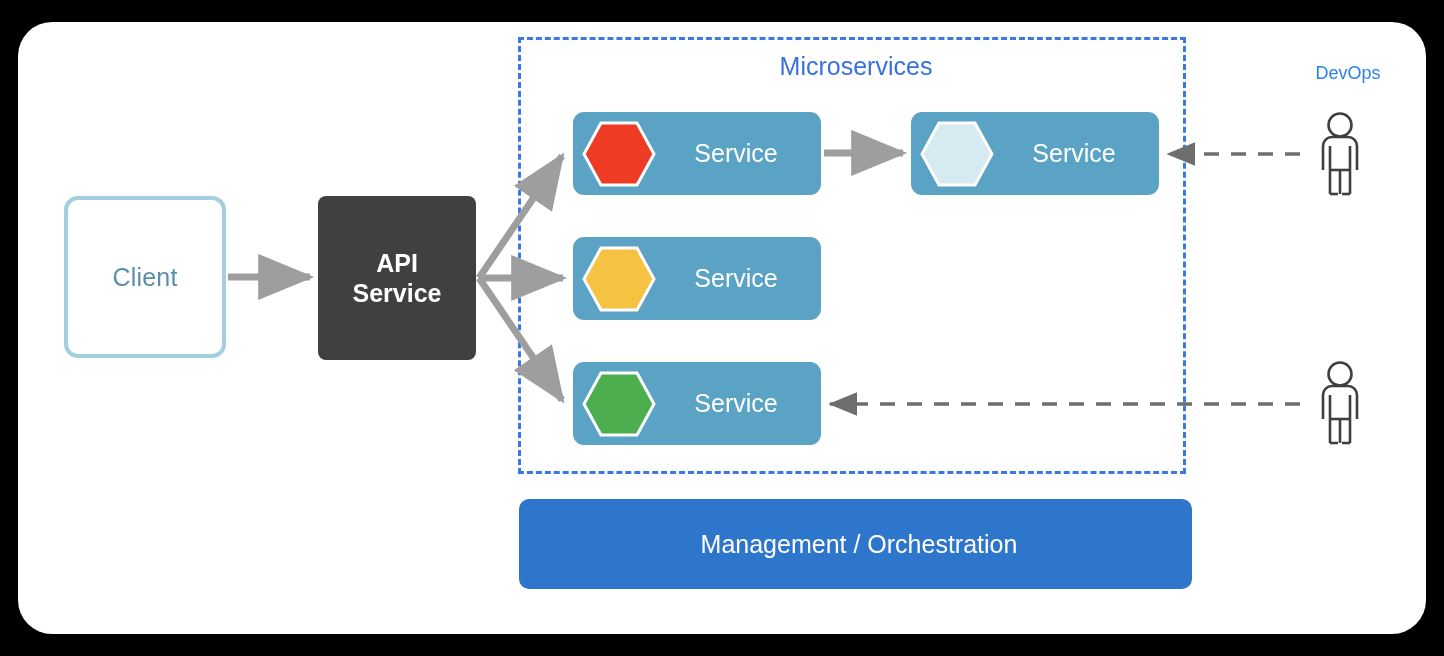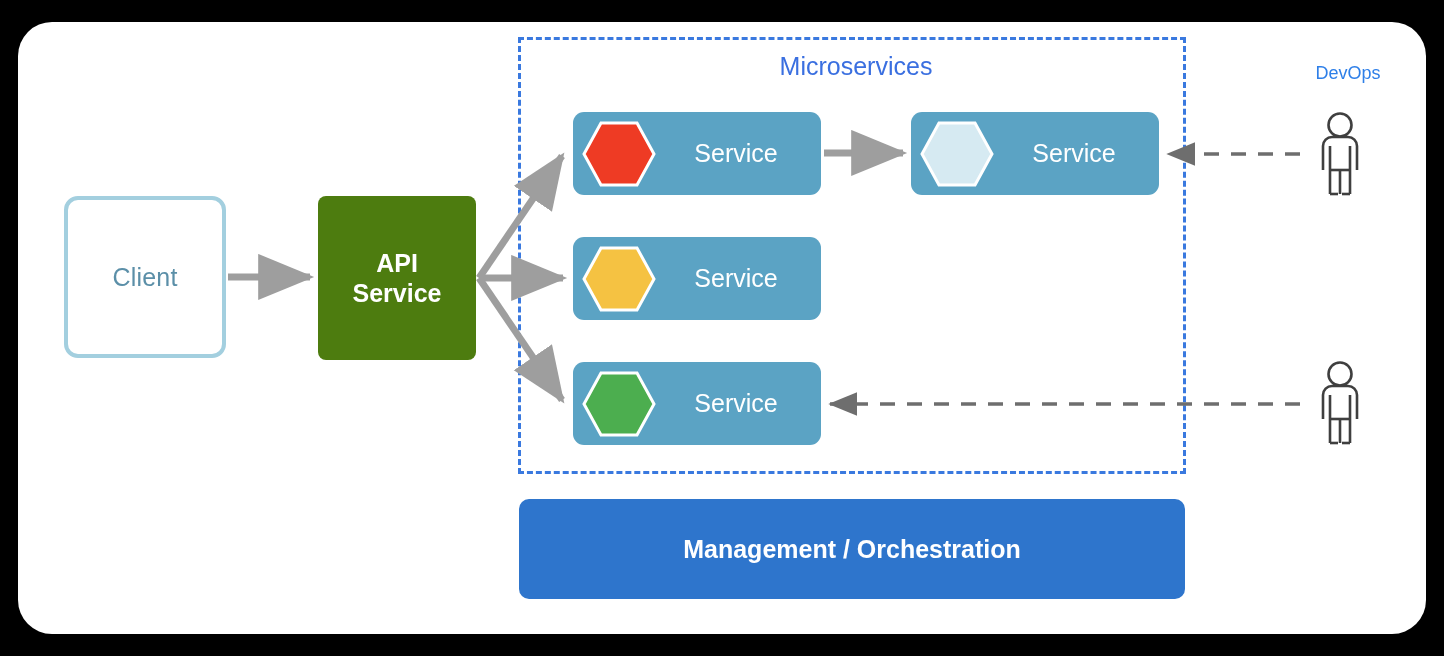--- a/index.html
+++ b/index.html
@@ -54,21 +54,21 @@
     letter-spacing: 0.2px;
   }
 
   
   .api-gateway {
     position: absolute;
     left: 318px;
     top: 196px;
     width: 158px;
     height: 164px;
-    background: #4d7c0f;
+    background: #404040;
     border-radius: 8px;
     display: flex;
     flex-direction: column;
     align-items: center;
     justify-content: center;
     color: #ffffff;
     font-size: 25px;
     font-weight: bold;
     line-height: 1.22;
   }
@@ -122,29 +122,30 @@
   #svc-top-right   { left: 911px; top: 112px; width: 248px; }
   #svc-middle      { left: 573px; top: 237px; width: 248px; }
   #svc-bottom      { left: 573px; top: 362px; width: 248px; }
 
   
   .mgmt-bar {
     position: absolute;
     left: 519px;
     top: 499px;
     width: 666px;
-    height: 100px;
+    height: 90px;
     background: #2e75cc;
     border-radius: 10px;
     display: flex;
     align-items: center;
     justify-content: center;
     color: #ffffff;
     font-size: 25px;
-    font-weight: bold;
+    font-weight: normal;
+    padding-left: 7px;
   }
 
   
   .devops-title {
     position: absolute;
     left: 1268px;
     top: 63px;
     width: 160px;
     text-align: center;
     color: #2e7fe8;

